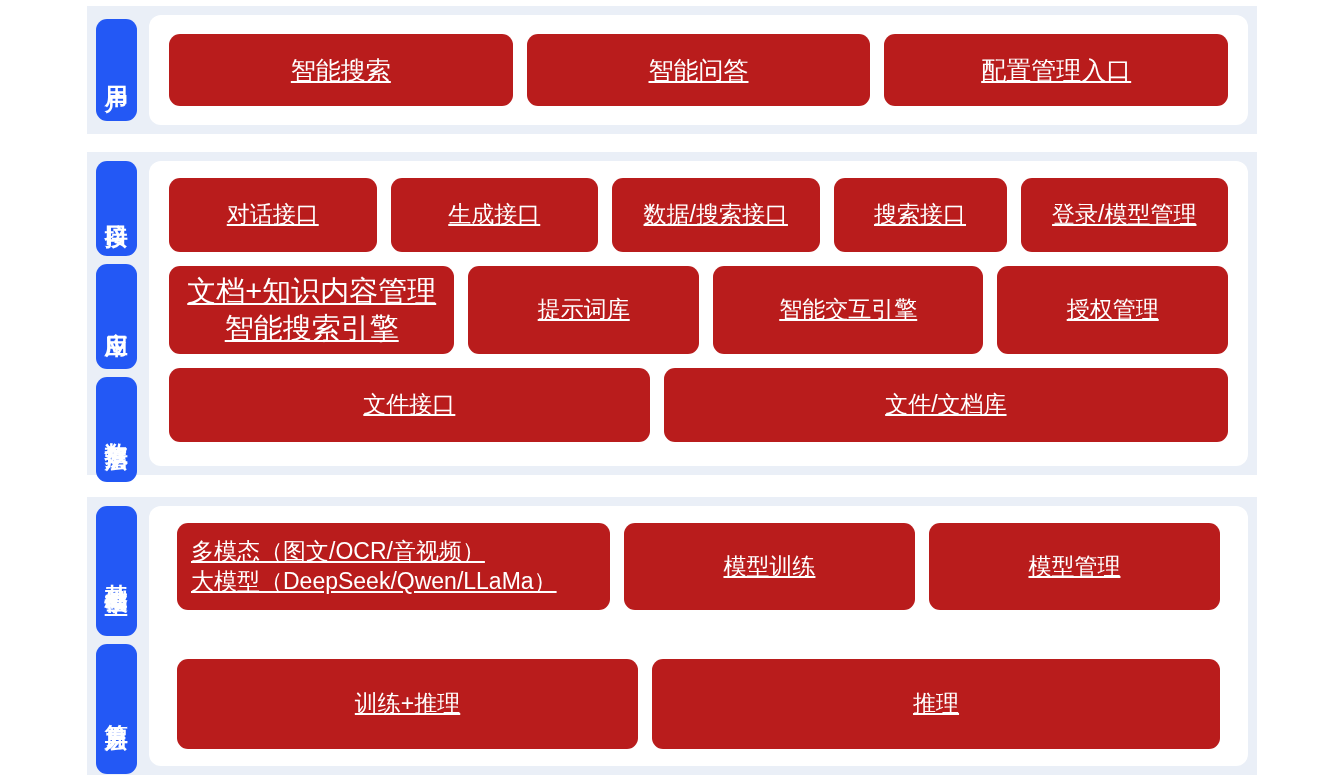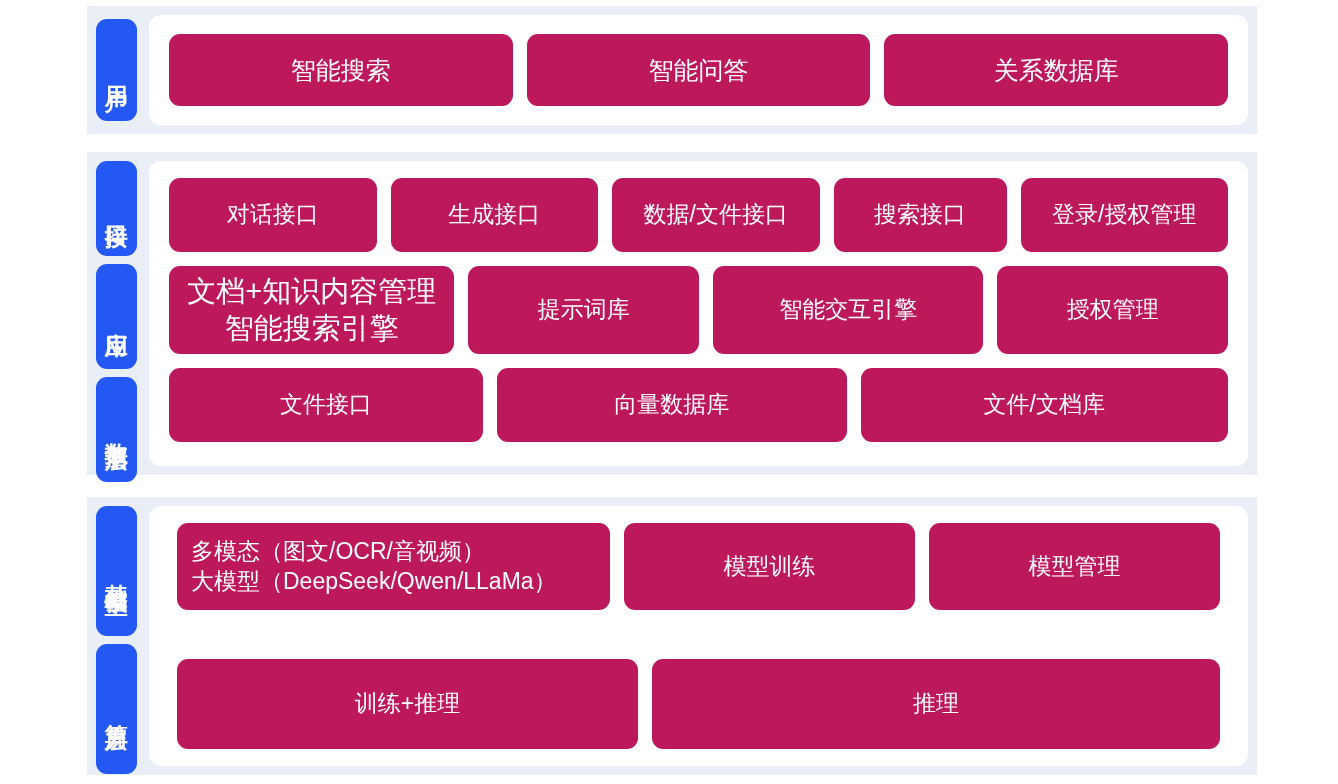--- a/index.html
+++ b/index.html
@@ -98,33 +98,34 @@
     width: 100%;
   }
   .row-users  { height: 72px; }
   .row-iface  { height: 74px; }
   .row-app    { height: 88px; }
   .row-data   { height: 74px; }
   .row-model  { height: 94px; }
   .row-compute{ height: 97px; margin-top: 36px; }
 
   .box {
-    background: #be185d;
+    background: #b91c1c;
     color: #ffffff;
     border-radius: 11px;
     display: flex;
     align-items: center;
     justify-content: center;
     text-align: center;
     font-size: 25px;
     line-height: 1.28;
     box-sizing: border-box;
     padding: 4px 8px;
     white-space: pre-line;
     user-select: none;
+    text-decoration: underline;
   }
   .box.small { font-size: 23px; }
   .box.two-line { font-size: 29px; line-height: 1.26; }
   .box.multiline-left {
     font-size: 23px;
     line-height: 1.3;
     text-align: left;
     padding-left: 14px;
     justify-content: flex-start;
   }
@@ -135,52 +136,51 @@
 <div id="arch-root">
 
   <div class="band band-users">
     <div class="tab-col">
       <div class="vtab t-yonghu">用户</div>
     </div>
     <div class="card">
       <div class="row row-users">
         <div class="box" style="flex:1 1 0">智能搜索</div>
         <div class="box" style="flex:1 1 0">智能问答</div>
-        <div class="box" style="flex:1 1 0">关系数据库</div>
+        <div class="box" style="flex:1 1 0">配置管理入口</div>
       </div>
     </div>
   </div>
 
   <div class="band band-middle">
     <div class="tab-col">
       <div class="vtab t-jiekou">接口</div>
       <div class="vtab t-yingyong">应用</div>
       <div class="vtab t-shuju">数据层</div>
     </div>
     <div class="card">
 
       <div class="row row-iface">
         <div class="box small" style="flex:1 1 0">对话接口</div>
         <div class="box small" style="flex:1 1 0">生成接口</div>
-        <div class="box small" style="flex:1 1 0">数据/文件接口</div>
+        <div class="box small" style="flex:1 1 0">数据/搜索接口</div>
         <div class="box small" style="flex:0.82 1 0">搜索接口</div>
-        <div class="box small" style="flex:1 1 0">登录/授权管理</div>
+        <div class="box small" style="flex:1 1 0">登录/模型管理</div>
       </div>
 
       <div class="row row-app">
         <div class="box two-line" style="flex:1.08 1 0">文档+知识内容管理
 智能搜索引擎</div>
         <div class="box small" style="flex:0.86 1 0">提示词库</div>
         <div class="box small" style="flex:1.02 1 0">智能交互引擎</div>
         <div class="box small" style="flex:0.86 1 0">授权管理</div>
       </div>
 
       <div class="row row-data">
         <div class="box small" style="flex:1 1 0">文件接口</div>
-        <div class="box small" style="flex:1.12 1 0">向量数据库</div>
         <div class="box small" style="flex:1.18 1 0">文件/文档库</div>
       </div>
 
     </div>
   </div>
 
   <div class="band band-infra">
     <div class="tab-col">
       <div class="vtab t-jichu">基础模型</div>
       <div class="vtab t-suanli">算力层</div>

